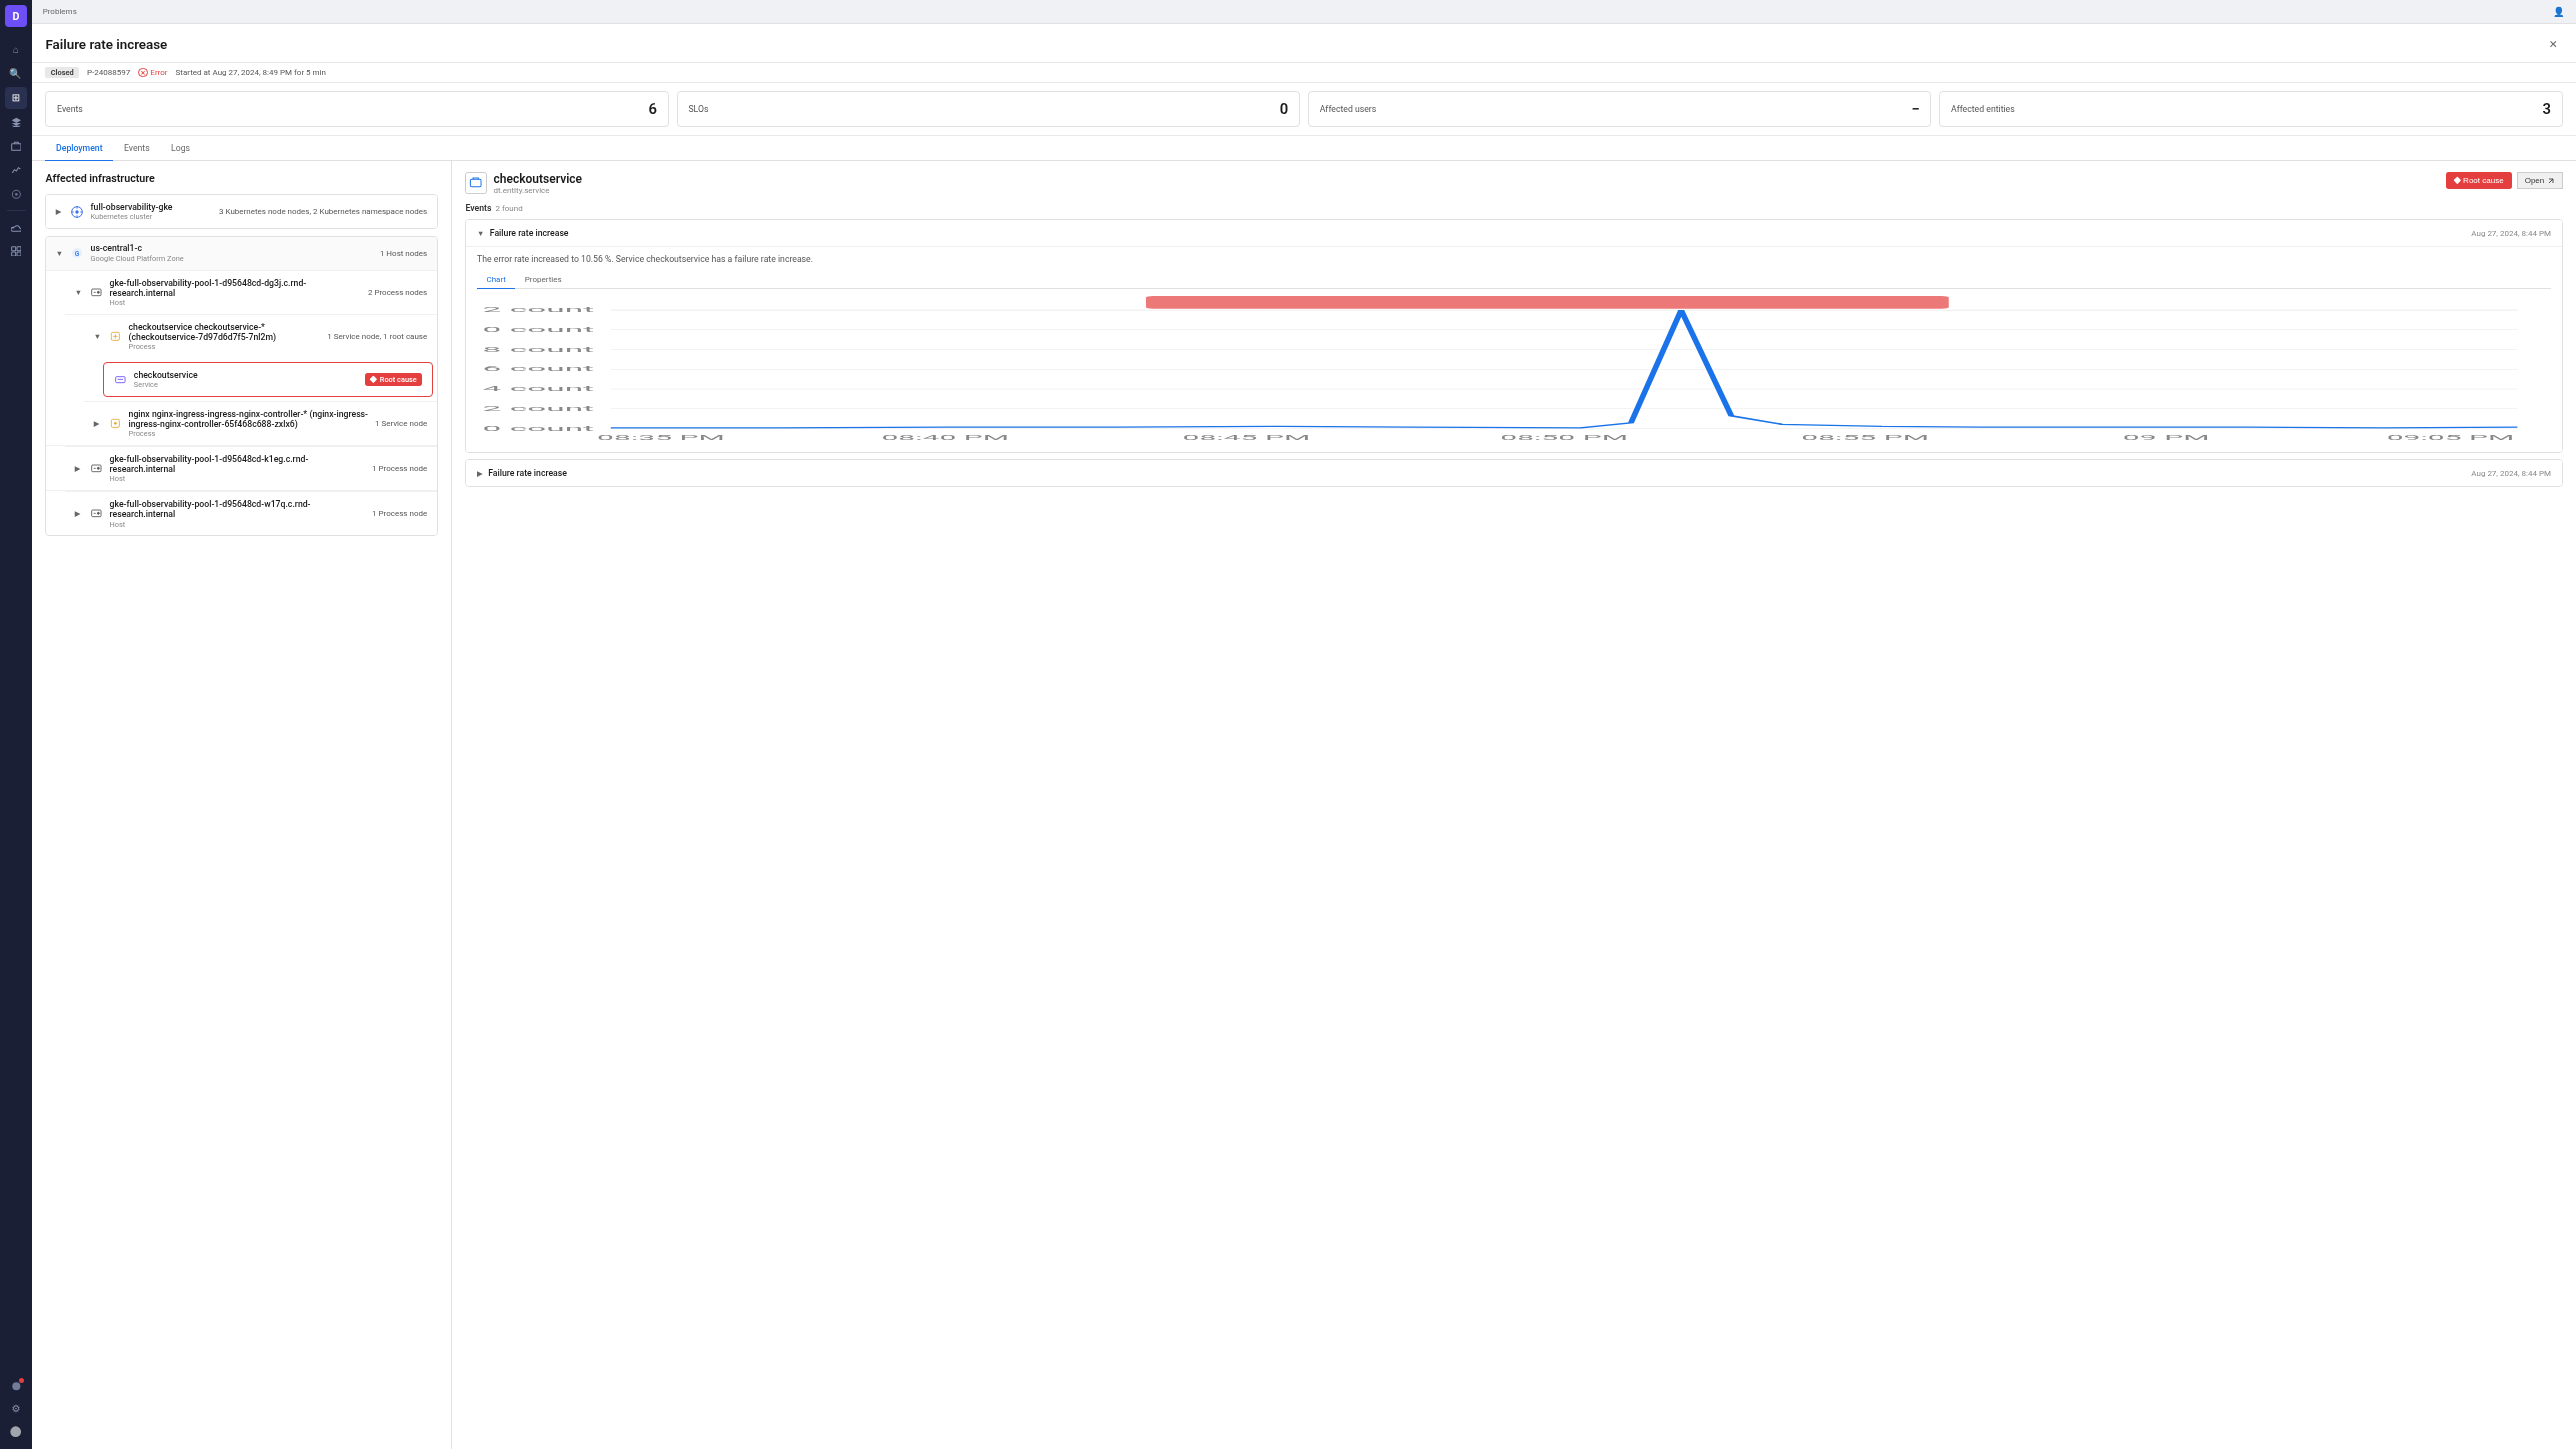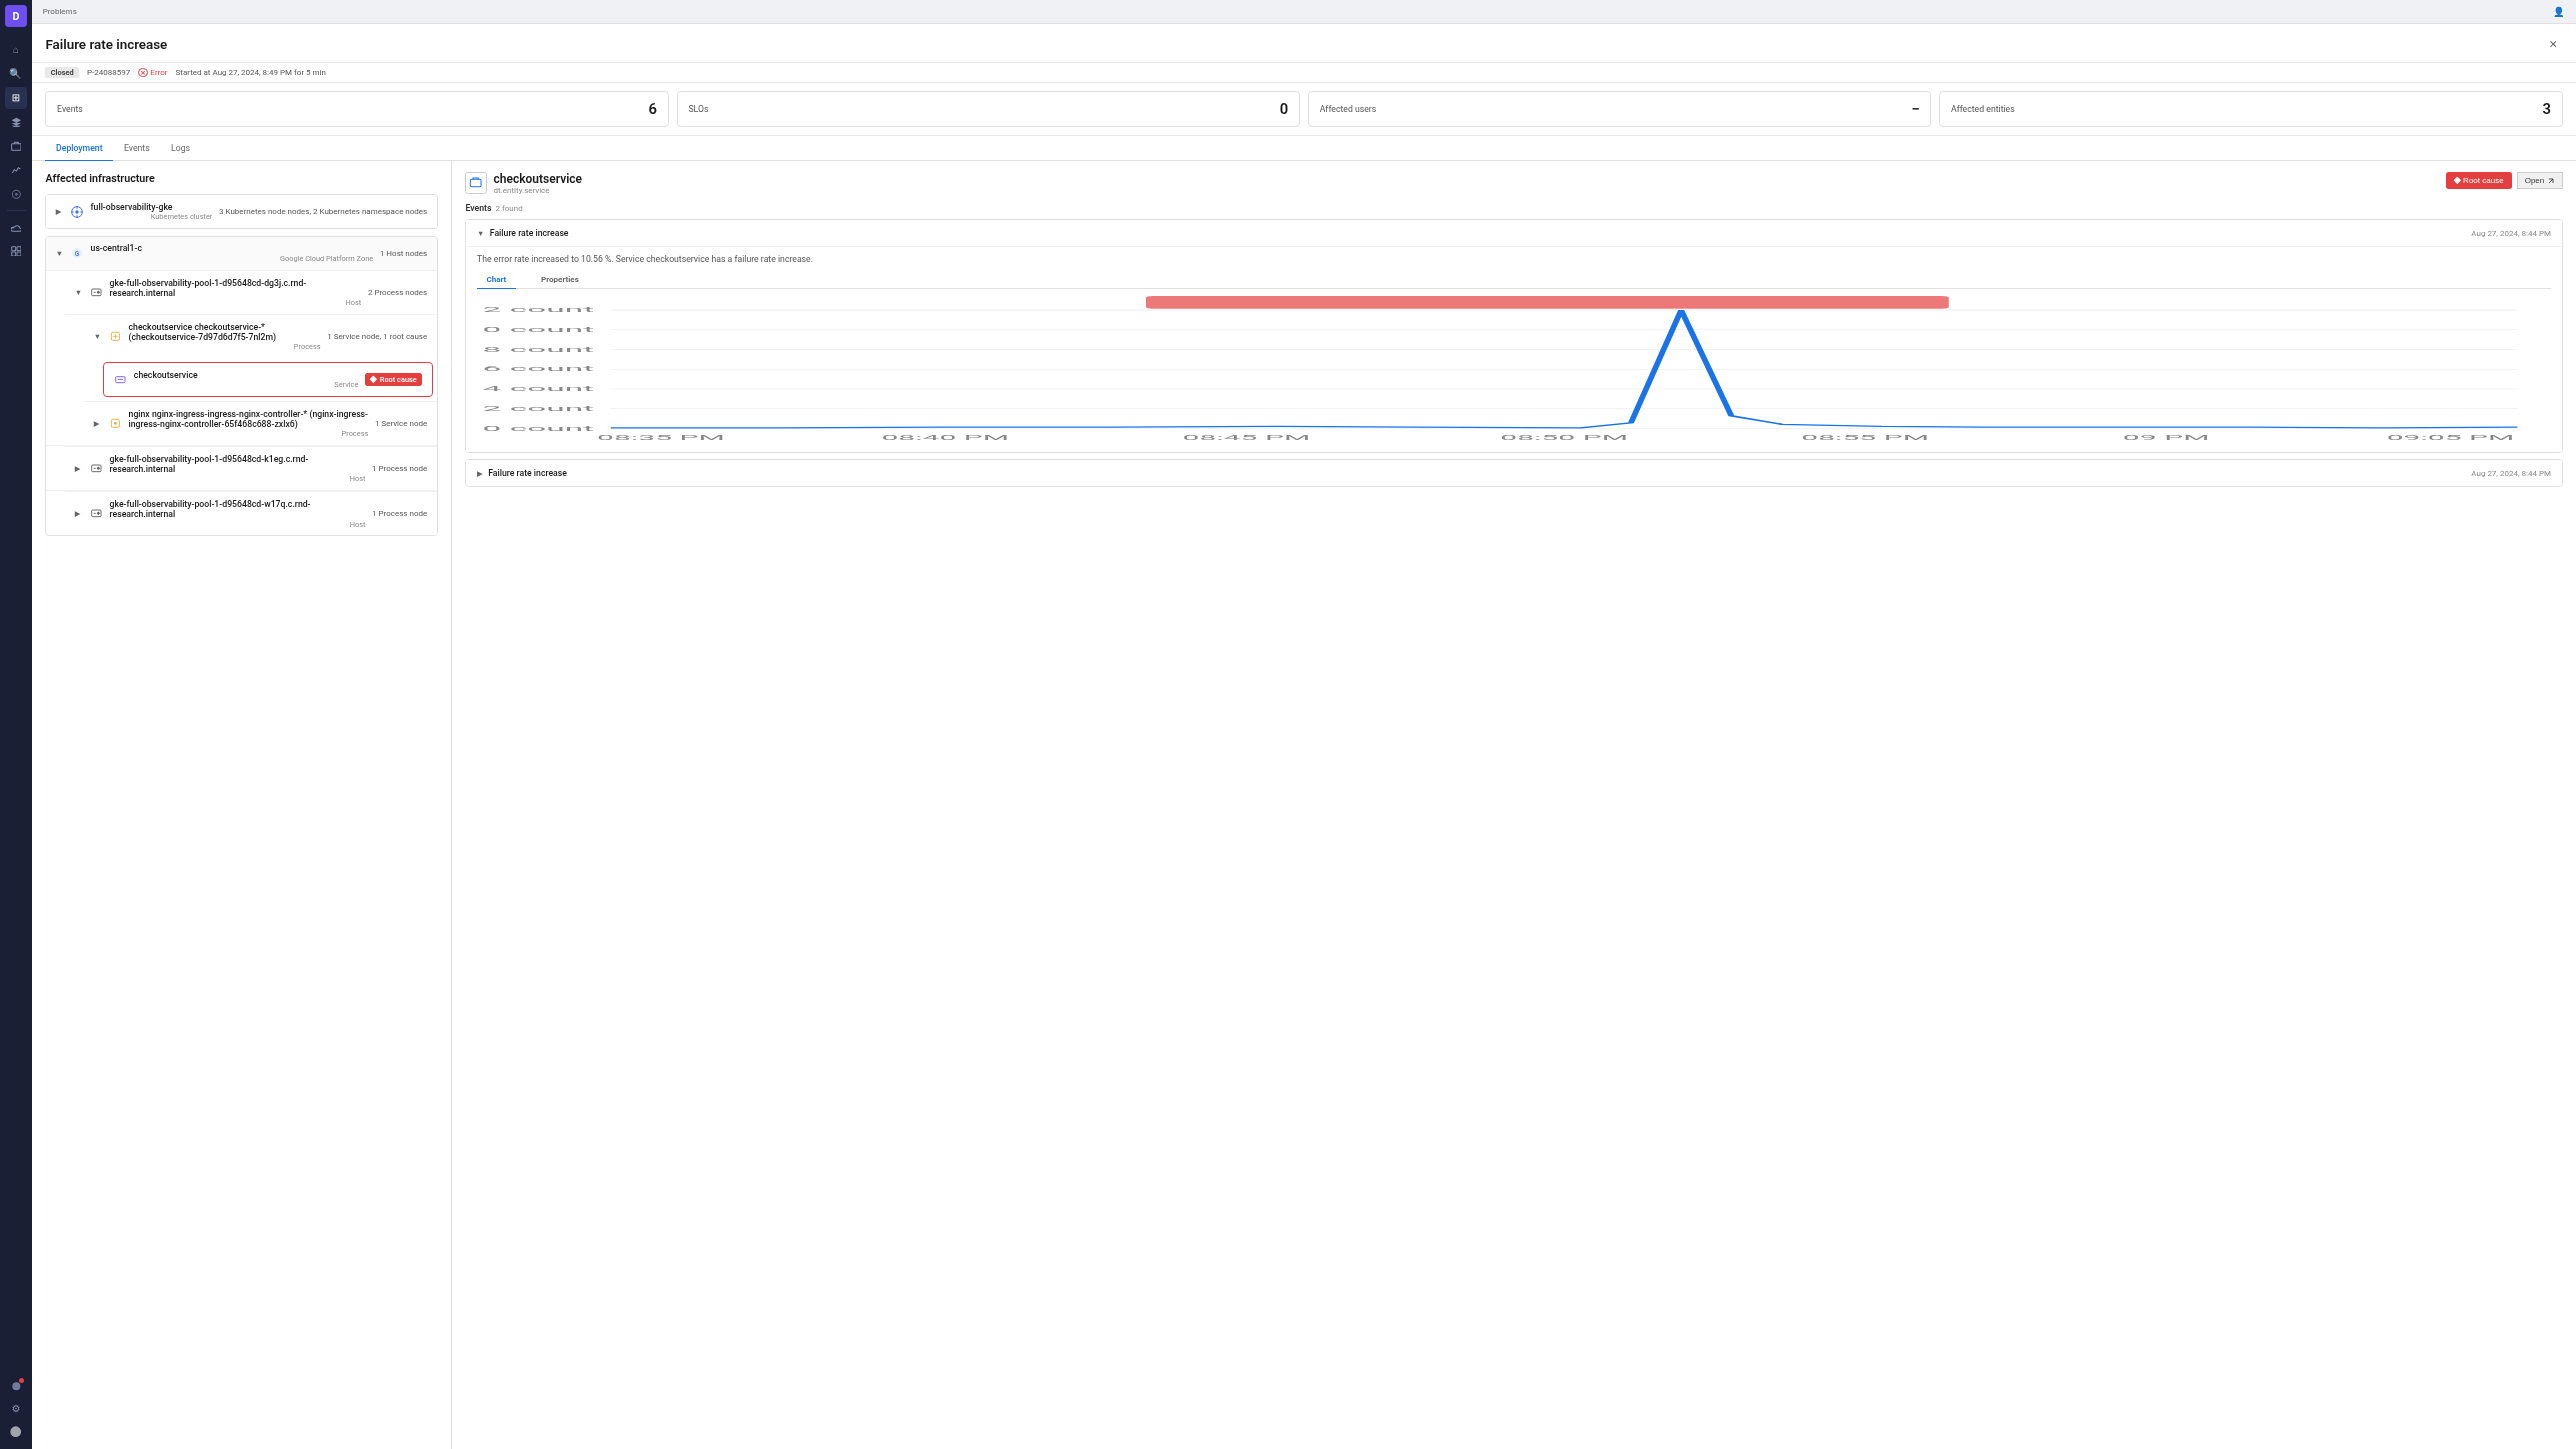--- a/index.html
+++ b/index.html
@@ -234,21 +234,21 @@
       flex-shrink: 0;
     }
     .infra-icon {
       width: 13.4px; height: 13.4px;
       flex-shrink: 0;
       display: flex; align-items: center; justify-content: center;
       font-size: 8.7px;
     }
     .infra-info { flex: 1; }
     .infra-name { font-size: 8.7px; color: #1a1a1a; font-weight: 500; }
-    .infra-sub { font-size: 7.4px; color: #888; margin-top: 0.7px; text-align: right; }
+    .infra-sub { font-size: 7.4px; color: #888; margin-top: 0.7px; }
     .infra-right { font-size: 8px; color: #555; text-align: right; white-space: nowrap; }
 
     .infra-nested {
       padding-left: 19px;
       border-top: 0.7px solid #f0f0f0;
     }
     .infra-nested .infra-row {
       border-top: 0.7px solid #f0f0f0;
     }
     .infra-nested .infra-row:first-child { border-top: none; }
@@ -353,24 +353,23 @@
       padding: 6.7px 10.7px 8px;
       border-top: 0.7px solid #f0f0f0;
       background: #fff;
       font-size: 8px;
       color: #555;
     }
 
     
     .chart-tabs {
       display: flex;
-      gap: 16px;
+      gap: 0;
       border-bottom: 0.7px solid #e0e0e0;
       margin: 6.7px 0;
-      font-weight: bold;
     }
     .chart-tab {
       padding: 4px 9.4px;
       font-size: 8px;
       color: #666;
       cursor: pointer;
       border-bottom: 1.3px solid transparent;
       margin-bottom: -0.7px;
     }
     .chart-tab.active {

